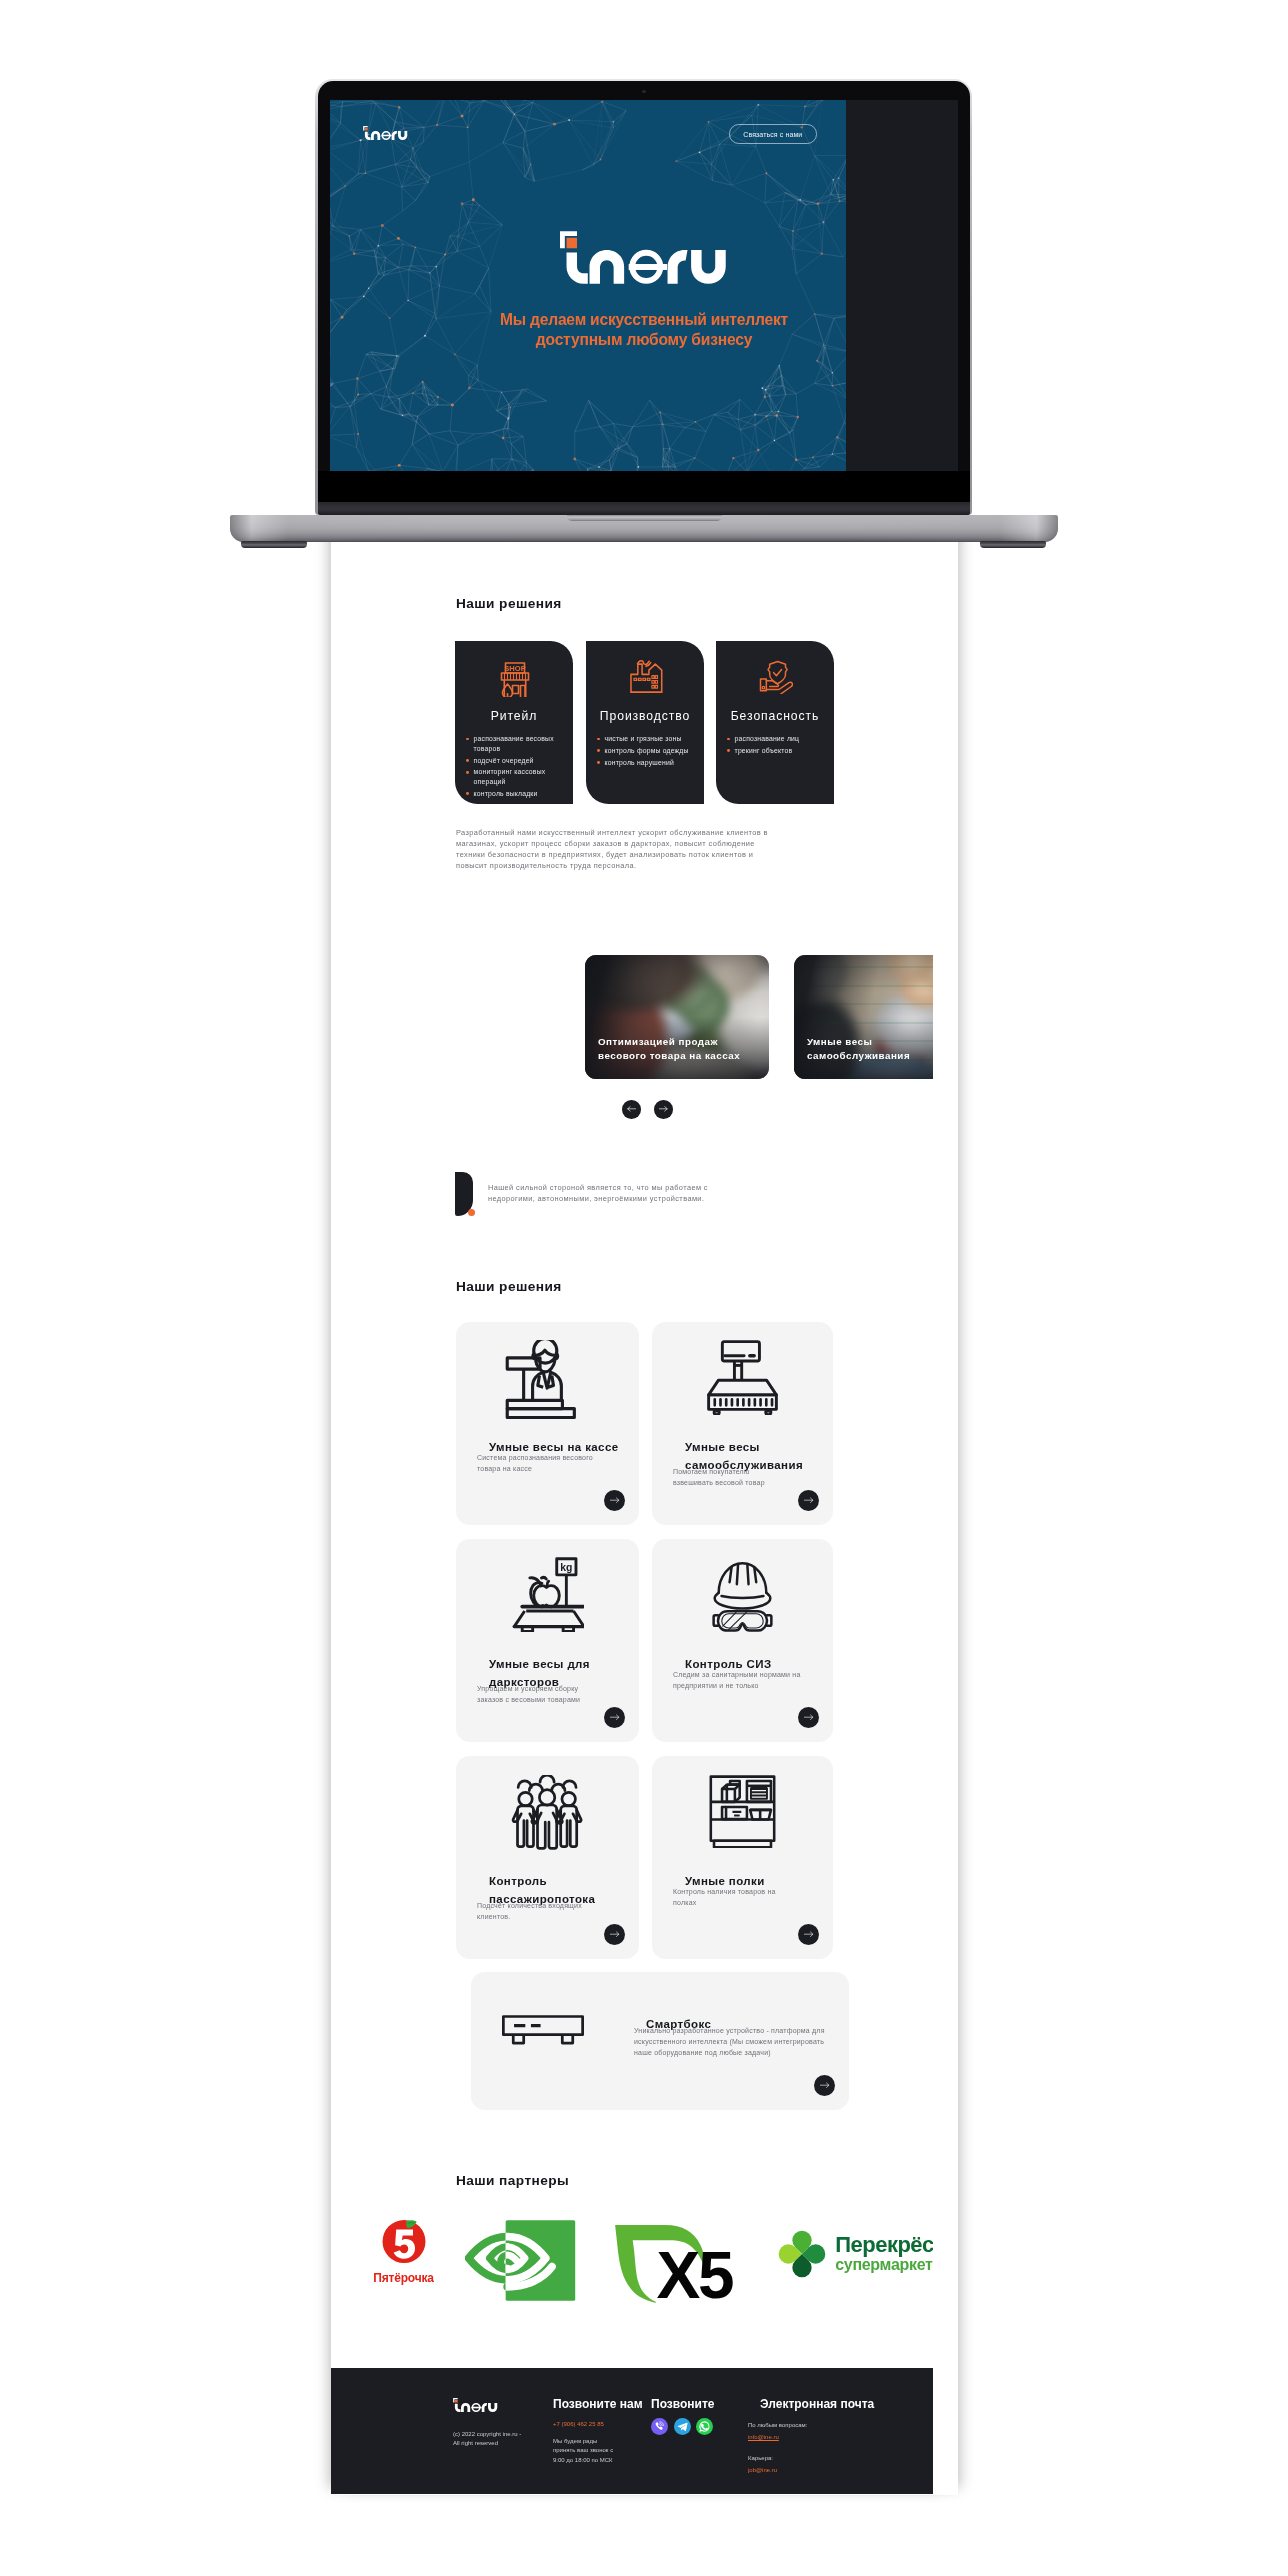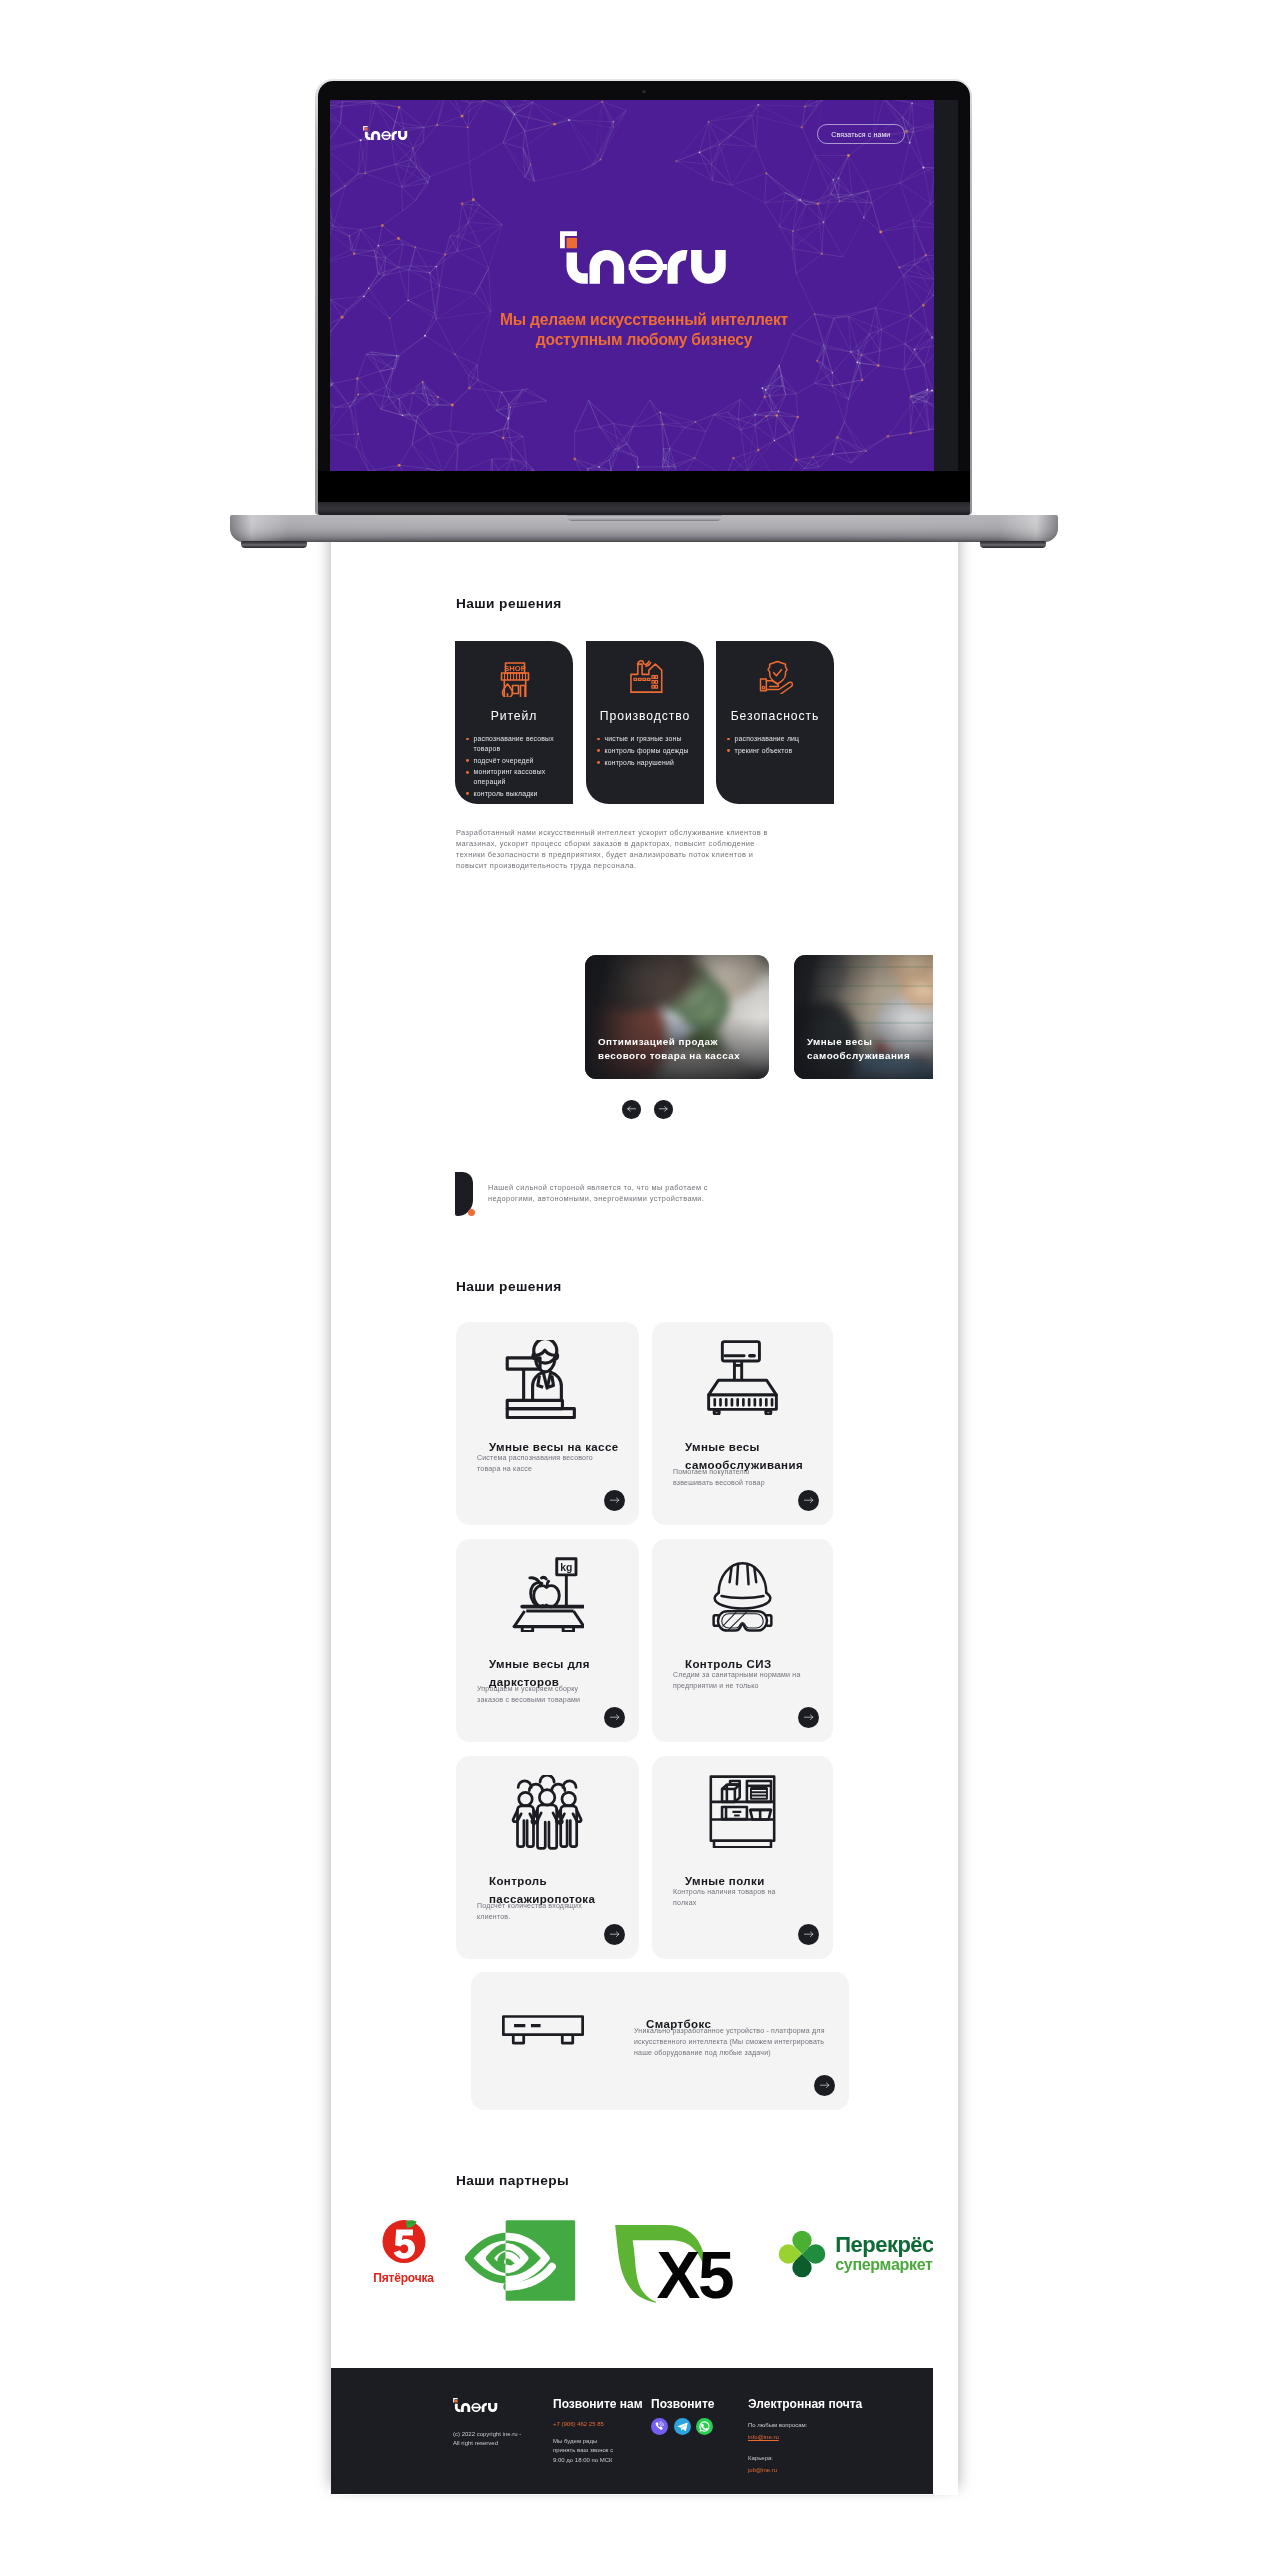--- a/index.html
+++ b/index.html
@@ -21,21 +21,21 @@
   .base:before{content:"";position:absolute;left:0;top:0;width:828px;height:27px;border-radius:2.4px 2.4px 13.7px 13.7px;
         background:linear-gradient(90deg,rgba(90,90,96,.55) 0%,rgba(255,255,255,.30) 2.6%,rgba(150,150,156,.12) 7%,
                    rgba(255,255,255,0) 26%,rgba(255,255,255,0) 74%,rgba(150,150,156,.12) 93%,rgba(255,255,255,.34) 97.4%,rgba(90,90,96,.55) 100%);}
   .notch{position:absolute;left:50%;top:434px;margin-left:-77px;width:155px;height:5.6px;border-radius:0 0 4.8px 4.8px;
         background:linear-gradient(180deg,#8d8d94 0%,#c3c3c9 35%,#9a9aa1 78%,#74747a 100%);z-index:3;}
   .foot{position:absolute;top:460px;width:66px;height:7.2px;border-radius:1.6px 1.6px 4px 4px;
         background:linear-gradient(180deg,#28282c 0%,#4e4e55 40%,#6b6b72 55%,#222226 100%);}
 
   
   .hero{position:absolute;left:0;top:0;width:628px;height:371px;background:#191b20;overflow:hidden;}
-  .hero-content{position:absolute;left:0;top:0;width:604px;height:371px;overflow:hidden;background:#4c1d95;}
+  .hero-content{position:absolute;left:0;top:0;width:516px;height:371px;overflow:hidden;background:#0c4a6e;}
   .hero svg.mesh{position:absolute;left:0;top:0;width:628px;height:371px;}
 
   .hdr-logo{position:absolute;left:33px;top:26px;}
   .contact-btn{position:absolute;right:29px;top:24px;height:17.7px;padding:0 13.7px;border:0.8px solid rgba(255,255,255,.55);
       border-radius:9.7px;color:#f2f2f4;font-size:7px;letter-spacing:0.1px;display:flex;align-items:center;
       font-family:"Liberation Sans",sans-serif;background:transparent;}
   .hero-center{position:absolute;left:0;top:131px;width:628px;text-align:center;}
   .hero-tag{margin-top:21px;color:#ee6c33;font-size:15.6px;line-height:19.3px;font-weight:700;letter-spacing:-0.2px;}
   .hero-tag>div{transform:scaleX(1);transform-origin:center;}
 
@@ -667,21 +667,21 @@
               </svg>
             </a>
             <a href="#" style="display:block;width:17px;height:17px;border-radius:50%;background:#27ce50;position:relative">
               <svg width="17" height="17" viewBox="0 0 24 24" style="display:block">
                 <path d="M12 4.6a7.3 7.3 0 0 0-6.2 11.2l-1 3.6 3.7-1a7.3 7.3 0 1 0 3.5-13.8Zm0 1.6a5.8 5.8 0 0 1 4.5 9.4 5.8 5.8 0 0 1-7.6 1.2l-.4-.2-1.9.5.5-1.9-.3-.4A5.8 5.8 0 0 1 12 6.2Z" fill="#fff"></path>
                 <path d="M9.6 8.5c-.2-.4-.4-.4-.6-.4h-.5c-.2 0-.5.1-.7.4-.3.3-.9.8-.9 2s.9 2.4 1 2.5c.1.2 1.7 2.7 4.3 3.7 2.1.8 2.6.6 3 .6.5 0 1.5-.6 1.7-1.2.2-.6.2-1.1.1-1.2l-.5-.3-1.3-.6c-.2-.1-.4-.1-.5.1l-.6.8c-.1.2-.2.2-.5.1-.2-.1-1-.4-1.9-1.2-.7-.6-1.2-1.4-1.3-1.6-.1-.2 0-.4.1-.5l.4-.4.2-.4v-.4l-.5-1.3Z" fill="#fff"></path>
               </svg>
             </a>
     </div>
 
-    <h4 style="position:absolute;left:417px;top:29px">Электронная почта</h4>
+    <h4 style="position:absolute;left:429px;top:29px">Электронная почта</h4>
     <div class="small" style="position:absolute;left:417px;top:53px">По любым вопросам:</div>
     <a style="position:absolute;left:417px;top:65px;text-decoration:underline" href="#">info@ine.ru</a>
     <div class="small" style="position:absolute;left:417px;top:86px">Карьера:</div>
     <a style="position:absolute;left:417px;top:98px" href="#">job@ine.ru</a>
   </div>
 
  </div>
 </div>
 </div>
 

